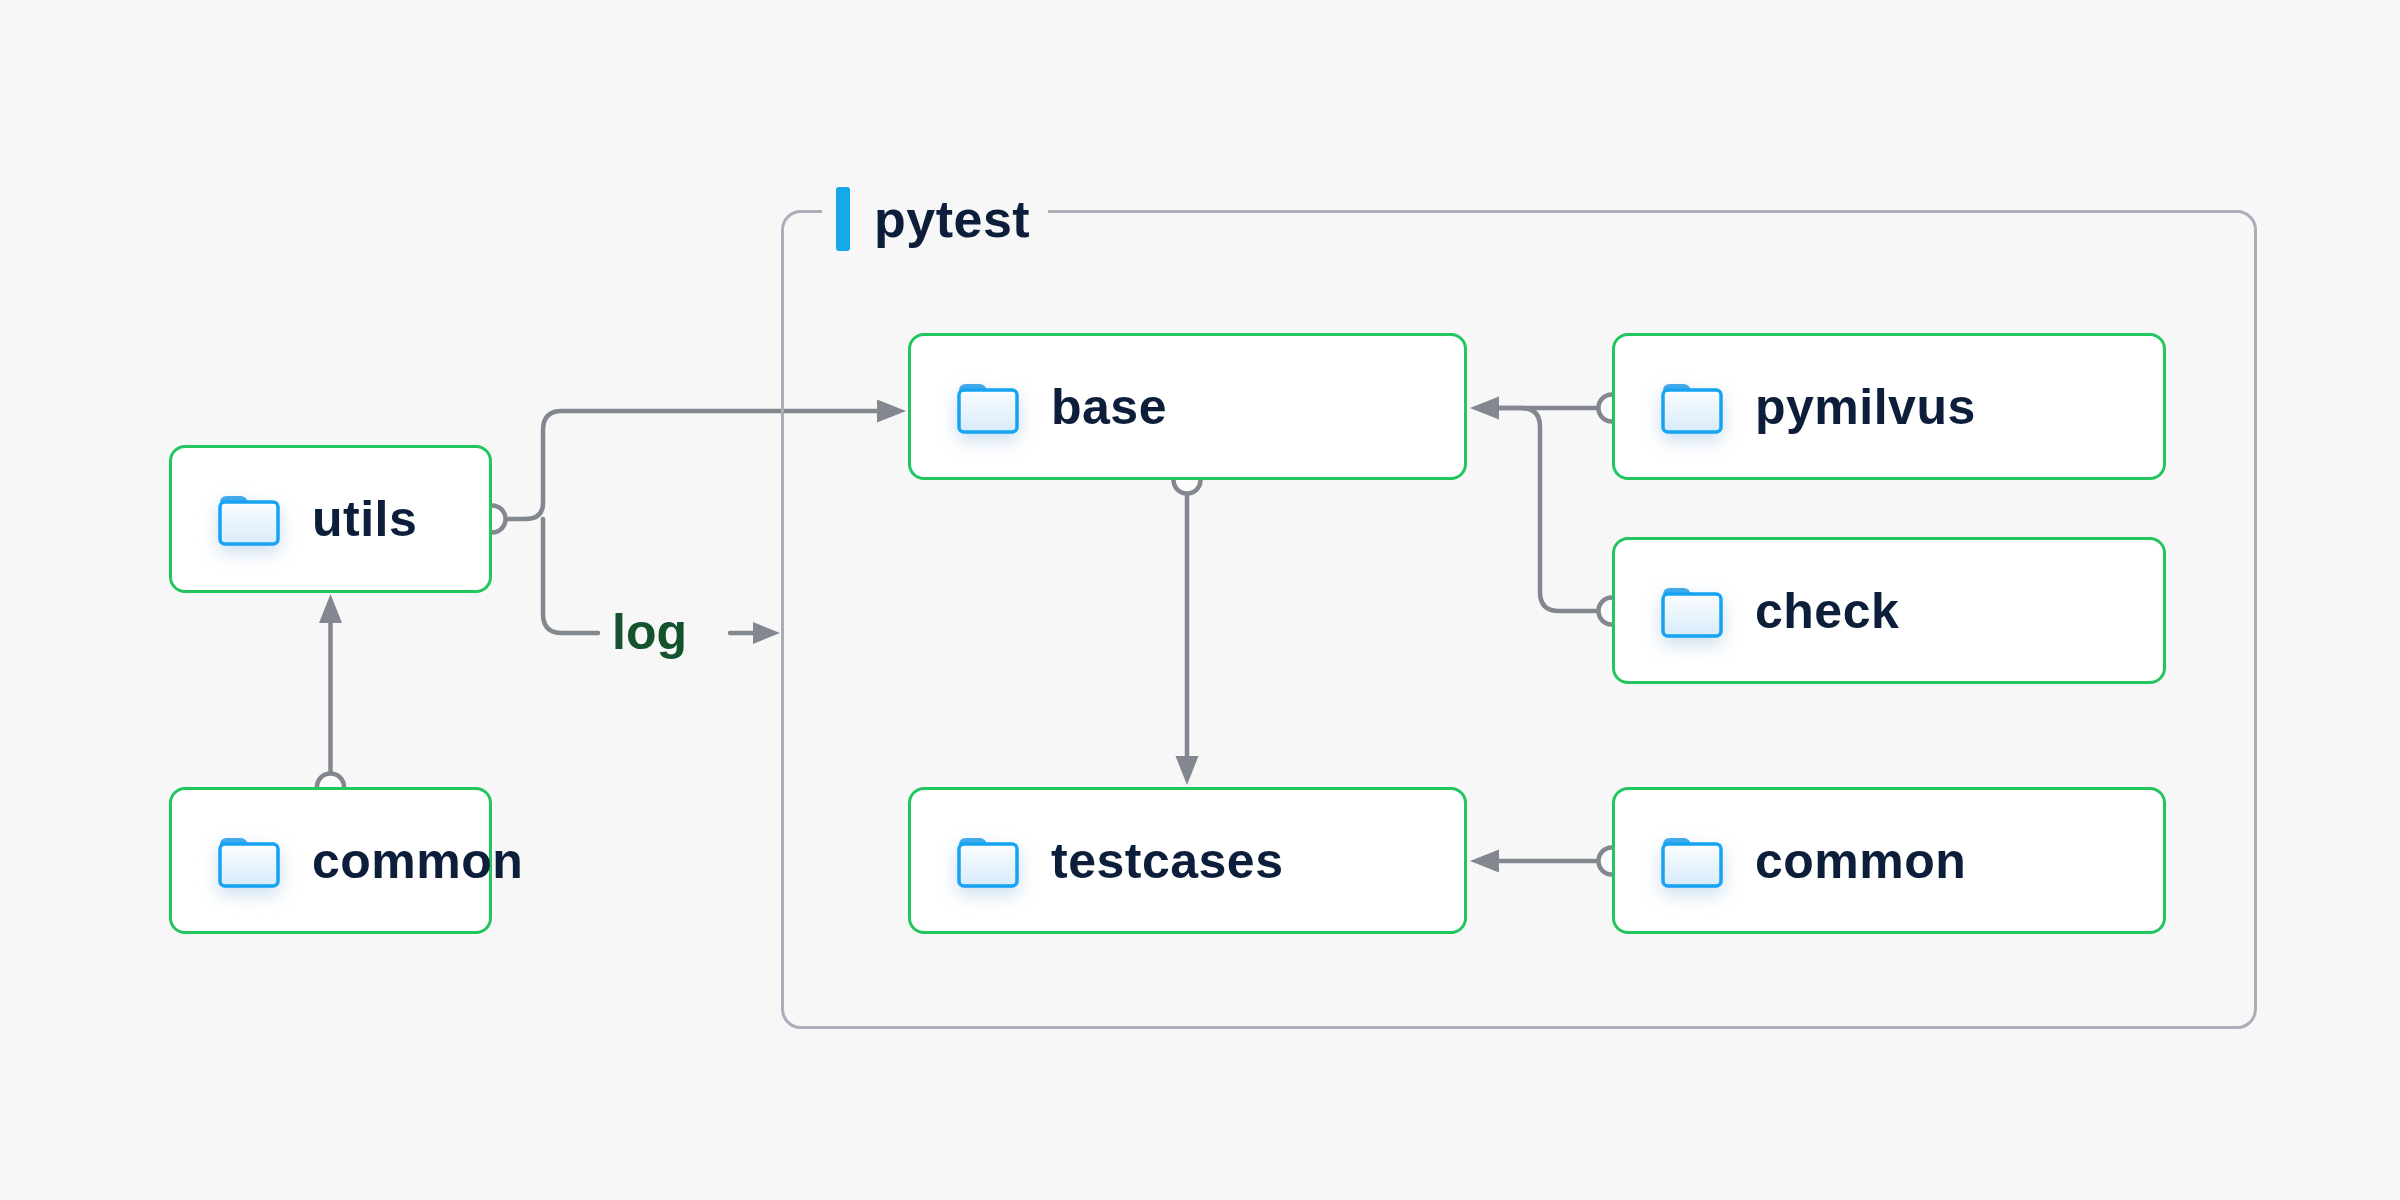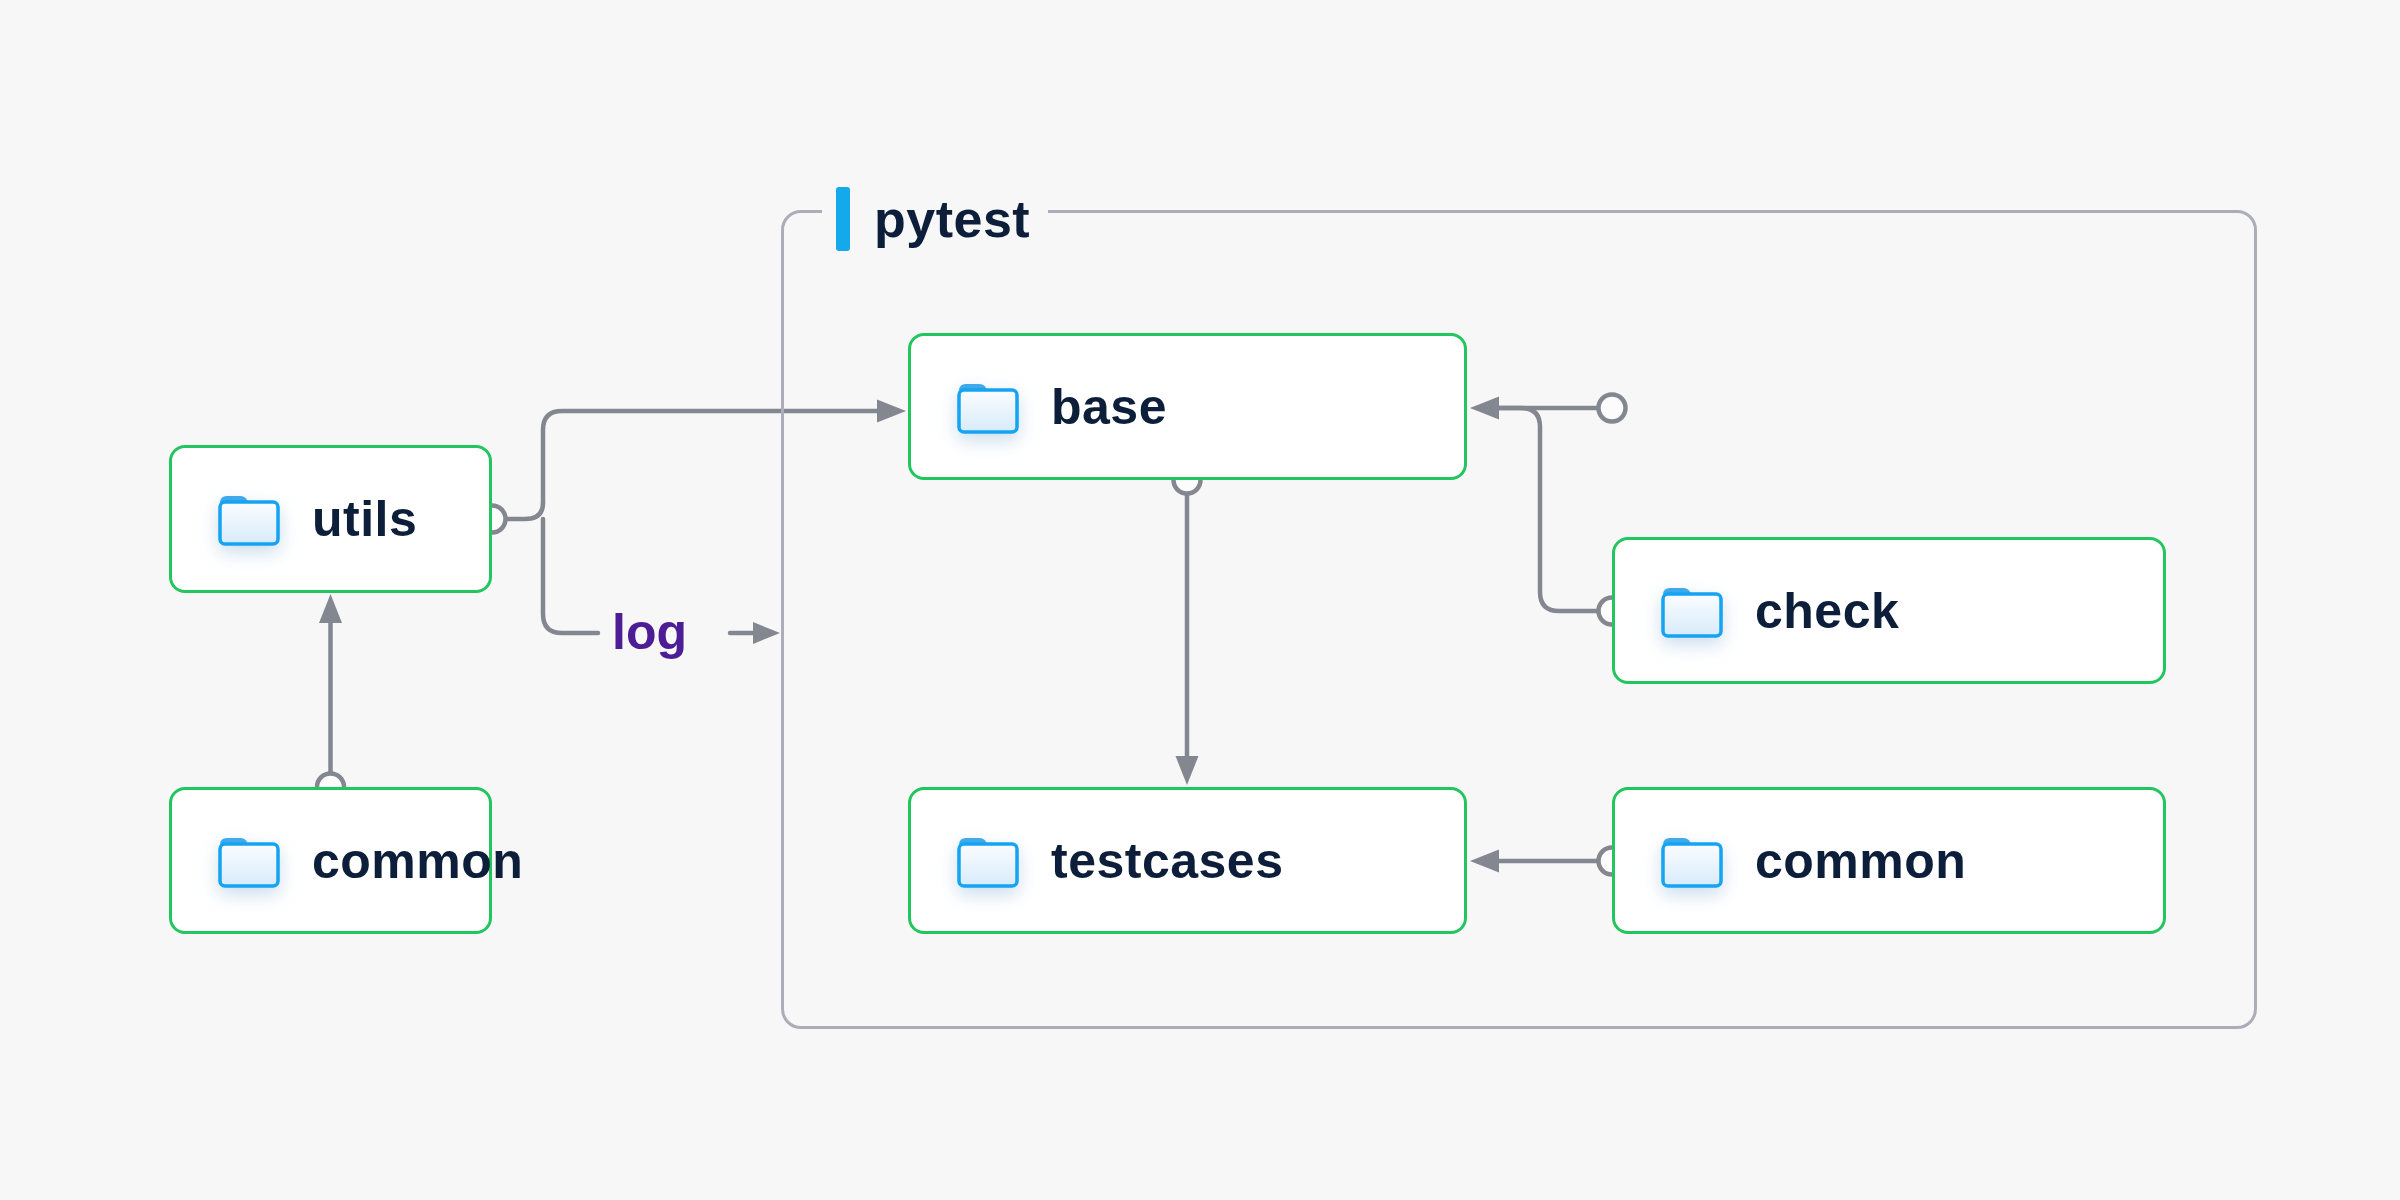--- a/index.html
+++ b/index.html
@@ -64,21 +64,21 @@
   #node-base      { left: 892px;  top: 333px; width: 559px; height: 147px; }
   #node-pymilvus  { left: 1596px; top: 333px; width: 554px; height: 147px; }
   #node-check     { left: 1596px; top: 537px; width: 554px; height: 147px; }
   #node-testcases { left: 892px;  top: 787px; width: 559px; height: 147px; }
   #node-common    { left: 1596px; top: 787px; width: 554px; height: 147px; }
 
   
   .edge-label {
     position: absolute;
     left: 596px; top: 603px;
-    font-size: 50px; font-weight: 600; color: #4c1d95;
+    font-size: 50px; font-weight: 600; color: #14532d;
   }
 </style>
 </head>
 <body>
 
 <div class="canvas">
 
   <svg class="edges" viewBox="0 0 2400 1200" xmlns="http://www.w3.org/2000/svg">
     <g stroke="#83878f" stroke-width="4.5" fill="none" stroke-linecap="round">
 
@@ -151,20 +151,27 @@
   </div>
 
   <div class="node" id="node-base">
     <svg class="folder" viewBox="0 0 66 56">
       <path d="M4 12 Q4 5 11 5 H24 Q29 5 31 9 L34 15 H4 Z" fill="#3fa9e9"></path>
       <rect x="4" y="11" width="58" height="42" rx="5" fill="url(#ffill)" stroke="#15a3f2" stroke-width="3.5"></rect>
     </svg>
     <span class="label-text">base</span>
   </div>
 
+  <div class="node" id="node-pymilvus">
+    <svg class="folder" viewBox="0 0 66 56">
+      <path d="M4 12 Q4 5 11 5 H24 Q29 5 31 9 L34 15 H4 Z" fill="#3fa9e9"></path>
+      <rect x="4" y="11" width="58" height="42" rx="5" fill="url(#ffill)" stroke="#15a3f2" stroke-width="3.5"></rect>
+    </svg>
+    <span class="label-text">pymilvus</span>
+  </div>
 
   <div class="node" id="node-check">
     <svg class="folder" viewBox="0 0 66 56">
       <path d="M4 12 Q4 5 11 5 H24 Q29 5 31 9 L34 15 H4 Z" fill="#3fa9e9"></path>
       <rect x="4" y="11" width="58" height="42" rx="5" fill="url(#ffill)" stroke="#15a3f2" stroke-width="3.5"></rect>
     </svg>
     <span class="label-text">check</span>
   </div>
 
   <div class="node" id="node-testcases">

